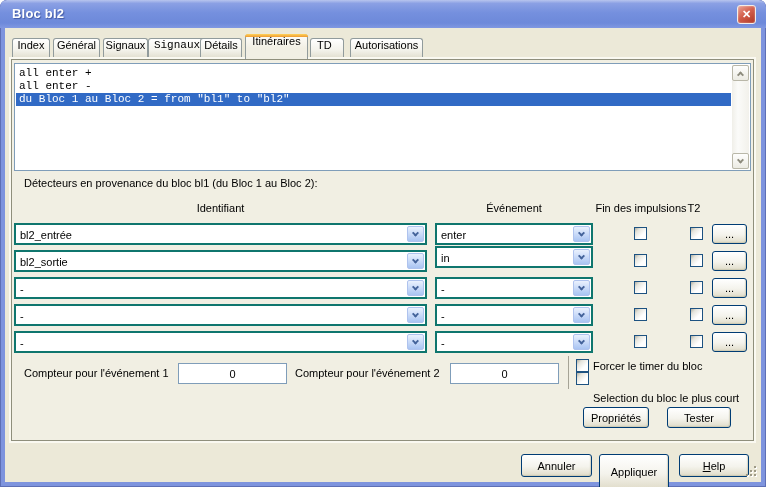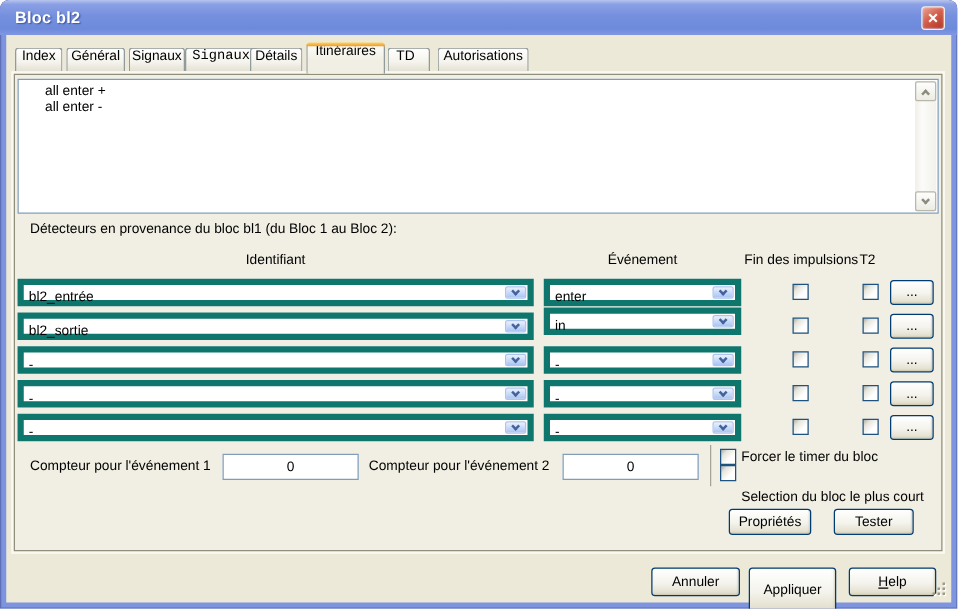--- a/index.html
+++ b/index.html
@@ -58,21 +58,21 @@
     border:2px solid #FAF9F1; background:#F1EFE3; z-index:1;
   }
   .panel-inner { width:100%; height:100%; border:1px solid #8F8F7C; }
 
   
   .listbox {
     position:absolute; left:14px; top:63px; width:737px; height:108px; z-index:5;
     background:#fff; border:1px solid #7F9DB9;
   }
   .list-items { position:absolute; left:1px; top:3px; right:19px; }
-  .list-item { height:13px; line-height:13px; padding-left:20px; white-space:nowrap; }
+  .list-item { height:13px; line-height:13px; padding-left:3px; white-space:nowrap;font-family:Liberation Mono, monospace; }
   .list-item.selected { background:#316AC5; color:#fff; }
   .vscroll {
     position:absolute; top:1px; right:1px; width:17px; height:104px;
     background:linear-gradient(90deg,#F0EFE9 0%,#FBFBF9 35%,#F2F1EB 100%);
   }
   .scroll-btn {
     position:absolute; left:0; width:17px; height:16px;
     border:1px solid #B9B7A8; border-radius:2px;
     background:linear-gradient(180deg,#FEFEFD 0%,#ECEBE3 100%);
     display:flex; align-items:center; justify-content:center;
@@ -81,21 +81,21 @@
   .chev { display:inline-block; width:5px; height:5px; border-right:2px solid #8D8B7D; border-bottom:2px solid #8D8B7D; }
   .chev.down { transform:rotate(45deg) translate(-1px,-1px); }
   .chev.up   { transform:rotate(225deg) translate(-1px,-1px); }
 
   .caption { position:absolute; left:24px; top:177px; z-index:5; white-space:nowrap; }
 
   .col-header { position:absolute; top:202px; text-align:center; z-index:5; white-space:nowrap; }
 
   
   .combo {
-    position:absolute; height:22px; background:#fff; border:5px solid #0f766e; z-index:5;
+    position:absolute; height:22px; background:#fff; border:2px solid #0f766e; z-index:5;
   }
   .combo-text { position:absolute; left:4px; top:0; line-height:20px; white-space:nowrap; }
   .combo-btn {
     position:absolute; top:1px; right:1px; bottom:1px; width:17px;
     border:1px solid #AFC3EE; border-radius:2px;
     background:linear-gradient(180deg,#EAF1FD 0%,#CDDDF9 45%,#A9C4F2 100%);
     display:flex; align-items:center; justify-content:center;
   }
   .combo-chev { width:5px; height:5px; border-right:2px solid #44639A; border-bottom:2px solid #44639A; transform:rotate(45deg) translate(-1px,-1px); }
 
@@ -166,20 +166,21 @@
     </div>
 
   <div class="panel">
       <div class="panel-inner"></div>
     </div>
 
   <div class="listbox">
     <div class="list-items">
       <div class="list-item">all enter +</div>
       <div class="list-item">all enter -</div>
+      <div class="list-item selected">du Bloc 1 au Bloc 2 = from "bl1" to "bl2"</div>
     </div>
     <div class="vscroll">
       <div class="scroll-btn up">
           <span class="chev up"></span>
         </div>
       <div class="scroll-btn down">
           <span class="chev down"></span>
         </div>
     </div>
   </div>

